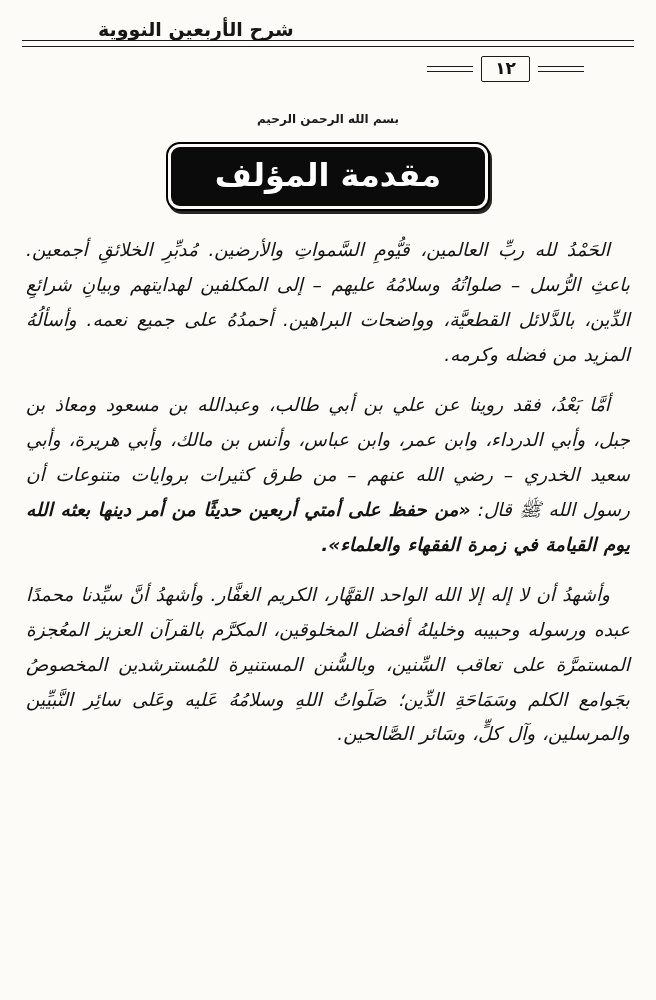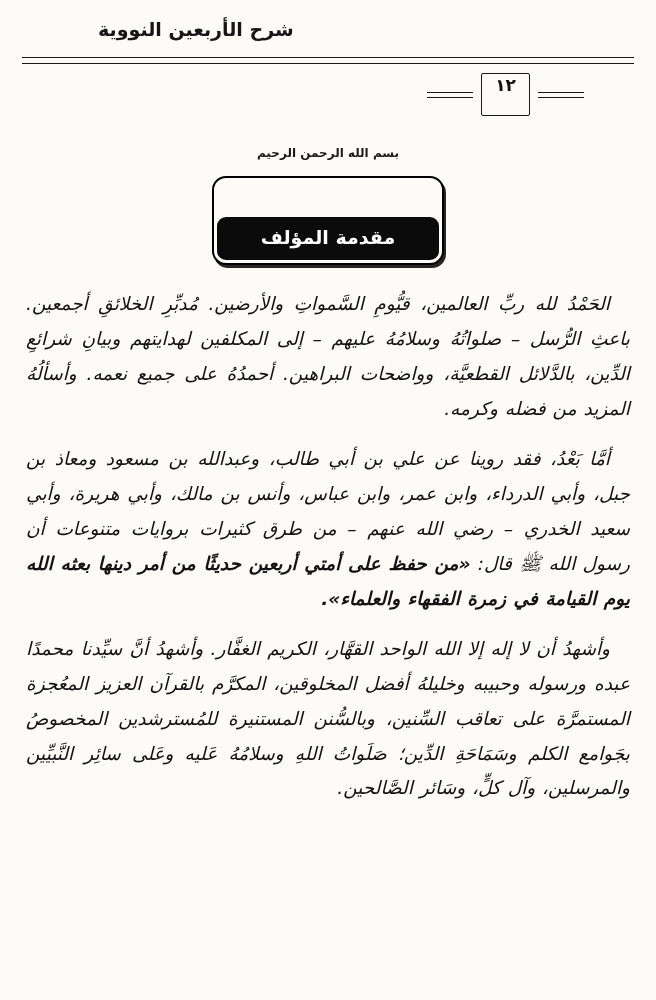--- a/index.html
+++ b/index.html
@@ -23,21 +23,21 @@
   
   .header-area { direction: ltr; }
   .book-title {
     font-size: 19px;
     font-weight: bold;
     text-align: left;
     padding-left: 72px;
     letter-spacing: 0.5px;
     direction: rtl;
     color: #161616;
-    margin-bottom: 17px;
+    margin-bottom: 0;
   }
   .header-rule {
     height: 5px;
     border-top: 1.6px solid #1a1a1a;
     border-bottom: 1.6px solid #1a1a1a;
     margin: 0 -4px;
   }
   .page-number-row {
     direction: ltr;
     display: flex;
@@ -49,21 +49,21 @@
   }
   .pn-line {
     width: 46px;
     height: 4px;
     border-top: 1.4px solid #1a1a1a;
     border-bottom: 1.4px solid #1a1a1a;
   }
   .page-number-box {
     border: 1.6px solid #1a1a1a;
     border-radius: 2px;
-    padding: 1px 13px 20px 13px;
+    padding: 1px 13px 3px 13px;
     font-size: 17px;
     font-weight: bold;
     line-height: 1.2;
     background: #fcfbf8;
   }
   
   .bismillah {
     text-align: center;
     font-size: 12px;
     font-weight: bold;
@@ -78,24 +78,23 @@
     border-radius: 14px;
     padding: 3px;
     background: #fcfbf8;
     box-shadow: 2px 3px 0 rgba(0,0,0,0.85);
   }
   .section-title-inner {
     background: #0b0b0b;
     color: #ffffff;
     border-radius: 9px;
     padding: 9px 44px 12px 44px;
-    font-size: 19px;
+    font-size: 32px;
     font-weight: bold;
     letter-spacing: 1px;
-    margin-top: 36px;
   }
   
   .body-text { margin-top: 22px; font-style: italic; }
   .body-par {
     font-size: 18.5px;
     line-height: 1.88;
     text-align: justify;
     text-indent: 20px;
     margin: 0 0 16px 0;
     color: #131313;

